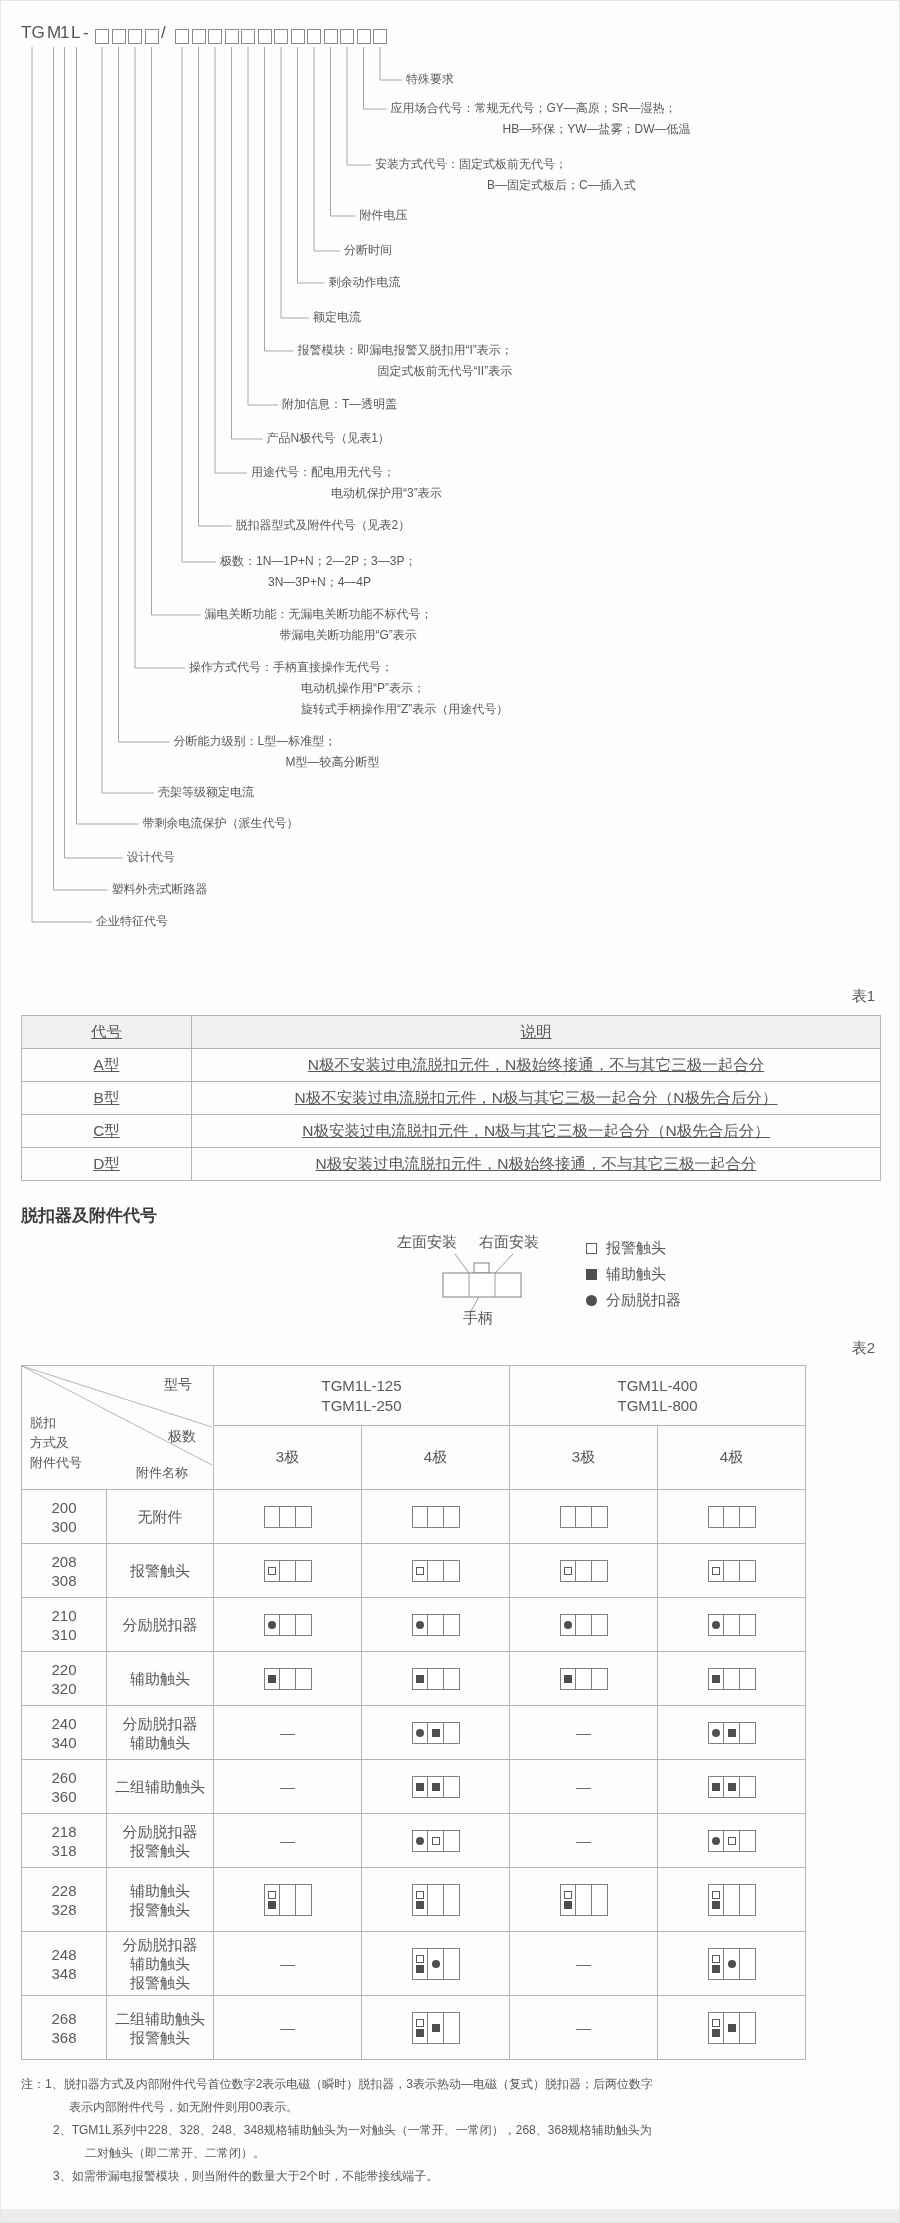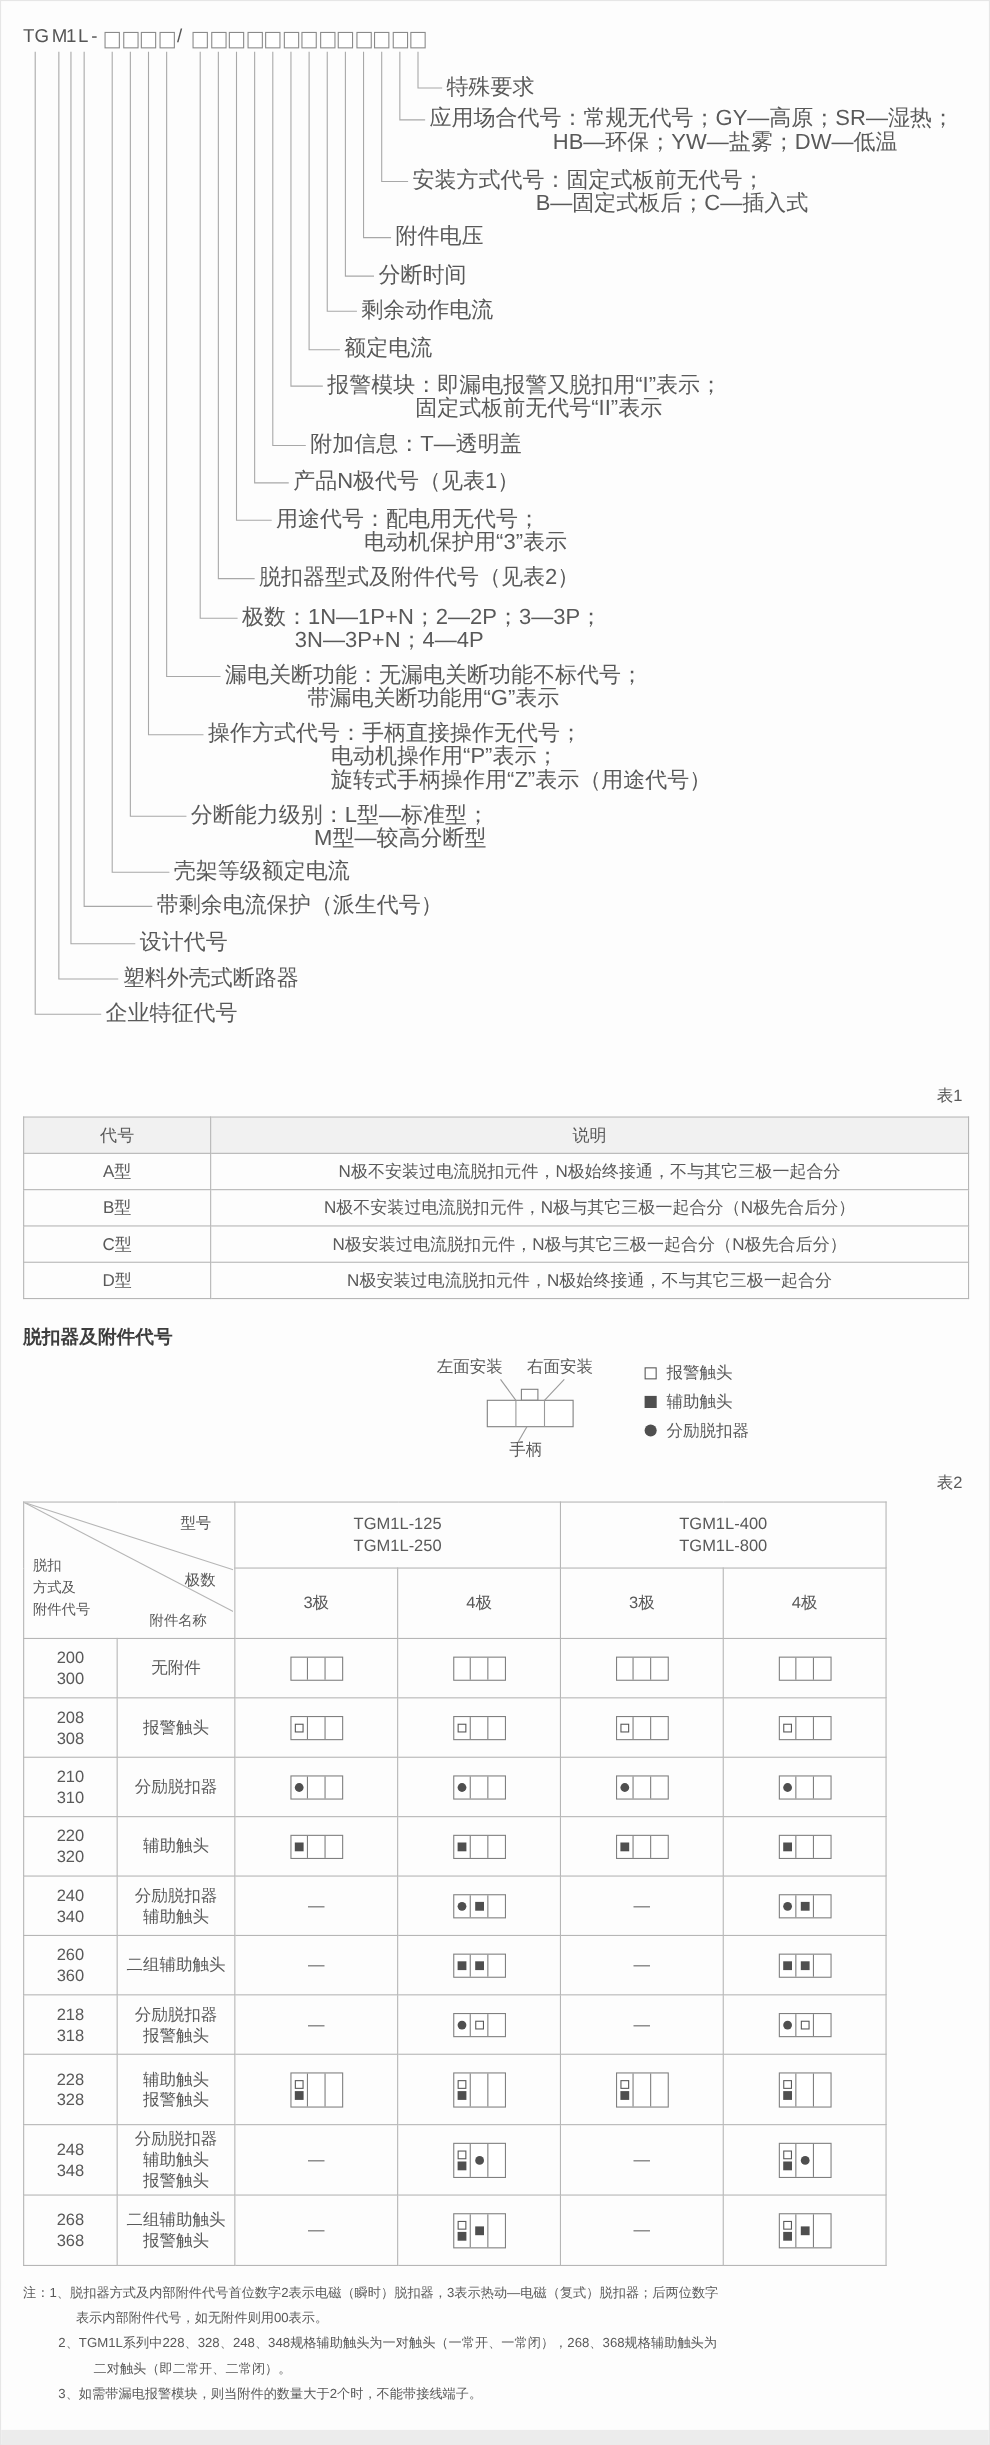--- a/index.html
+++ b/index.html
@@ -6,30 +6,30 @@
   .page{position:relative;width:900px;height:2223px;background:#fdfdfd;
         font-family:"Liberation Sans","DejaVu Sans",sans-serif;color:#595959;
         border:1px solid #e6e6e6;box-sizing:border-box;overflow:hidden;}
 
   
   #code-diagram{position:absolute;left:0;top:0;width:900px;height:960px;}
   #leader-svg{position:absolute;left:0;top:0;}
   #leader-svg polyline{fill:none;stroke:#a8a8a8;stroke-width:1;}
   .code-ch{position:absolute;top:22px;font-size:17px;color:#555;white-space:nowrap;}
   .code-box{position:absolute;top:28px;width:12px;height:13px;border:1px solid #8a8a8a;background:#fff;}
-  .code-label{position:absolute;font-size:20px;line-height:21px;white-space:nowrap;color:#595959;}
+  .code-label{position:absolute;font-size:12px;line-height:21px;white-space:nowrap;color:#595959;}
 
   
   .tbl-caption{position:absolute;right:24px;font-size:15px;color:#595959;}
   .section-title{position:absolute;left:20px;top:1203px;font-size:17px;font-weight:bold;color:#3d3d3d;}
 
   
   .t1{position:absolute;left:20px;top:1014px;width:860px;border-collapse:collapse;table-layout:fixed;}
   .t1 tr{height:33px;}
-  .t1 th,.t1 td{border:1px solid #b6b6b6;font-size:15.5px;font-weight:normal;color:#595959;text-align:center;padding:0 6px;}
+  .t1 th,.t1 td{border:1px solid #b6b6b6;font-size:15.5px;font-weight:normal;color:#595959;text-align:center;padding:0 6px;text-decoration:underline;}
   .t1 thead th{background:#f1f1f1;}
 
   
   .acc-lbl{position:absolute;font-size:15px;color:#595959;white-space:nowrap;}
   .acc-svg{position:absolute;}
   .acc-svg rect{fill:#fff;stroke:#808080;stroke-width:1;}
   .acc-svg line{stroke:#9a9a9a;stroke-width:1;}
   .legend-item{position:absolute;display:flex;align-items:center;gap:9px;font-size:15px;color:#595959;white-space:nowrap;}
 
   

